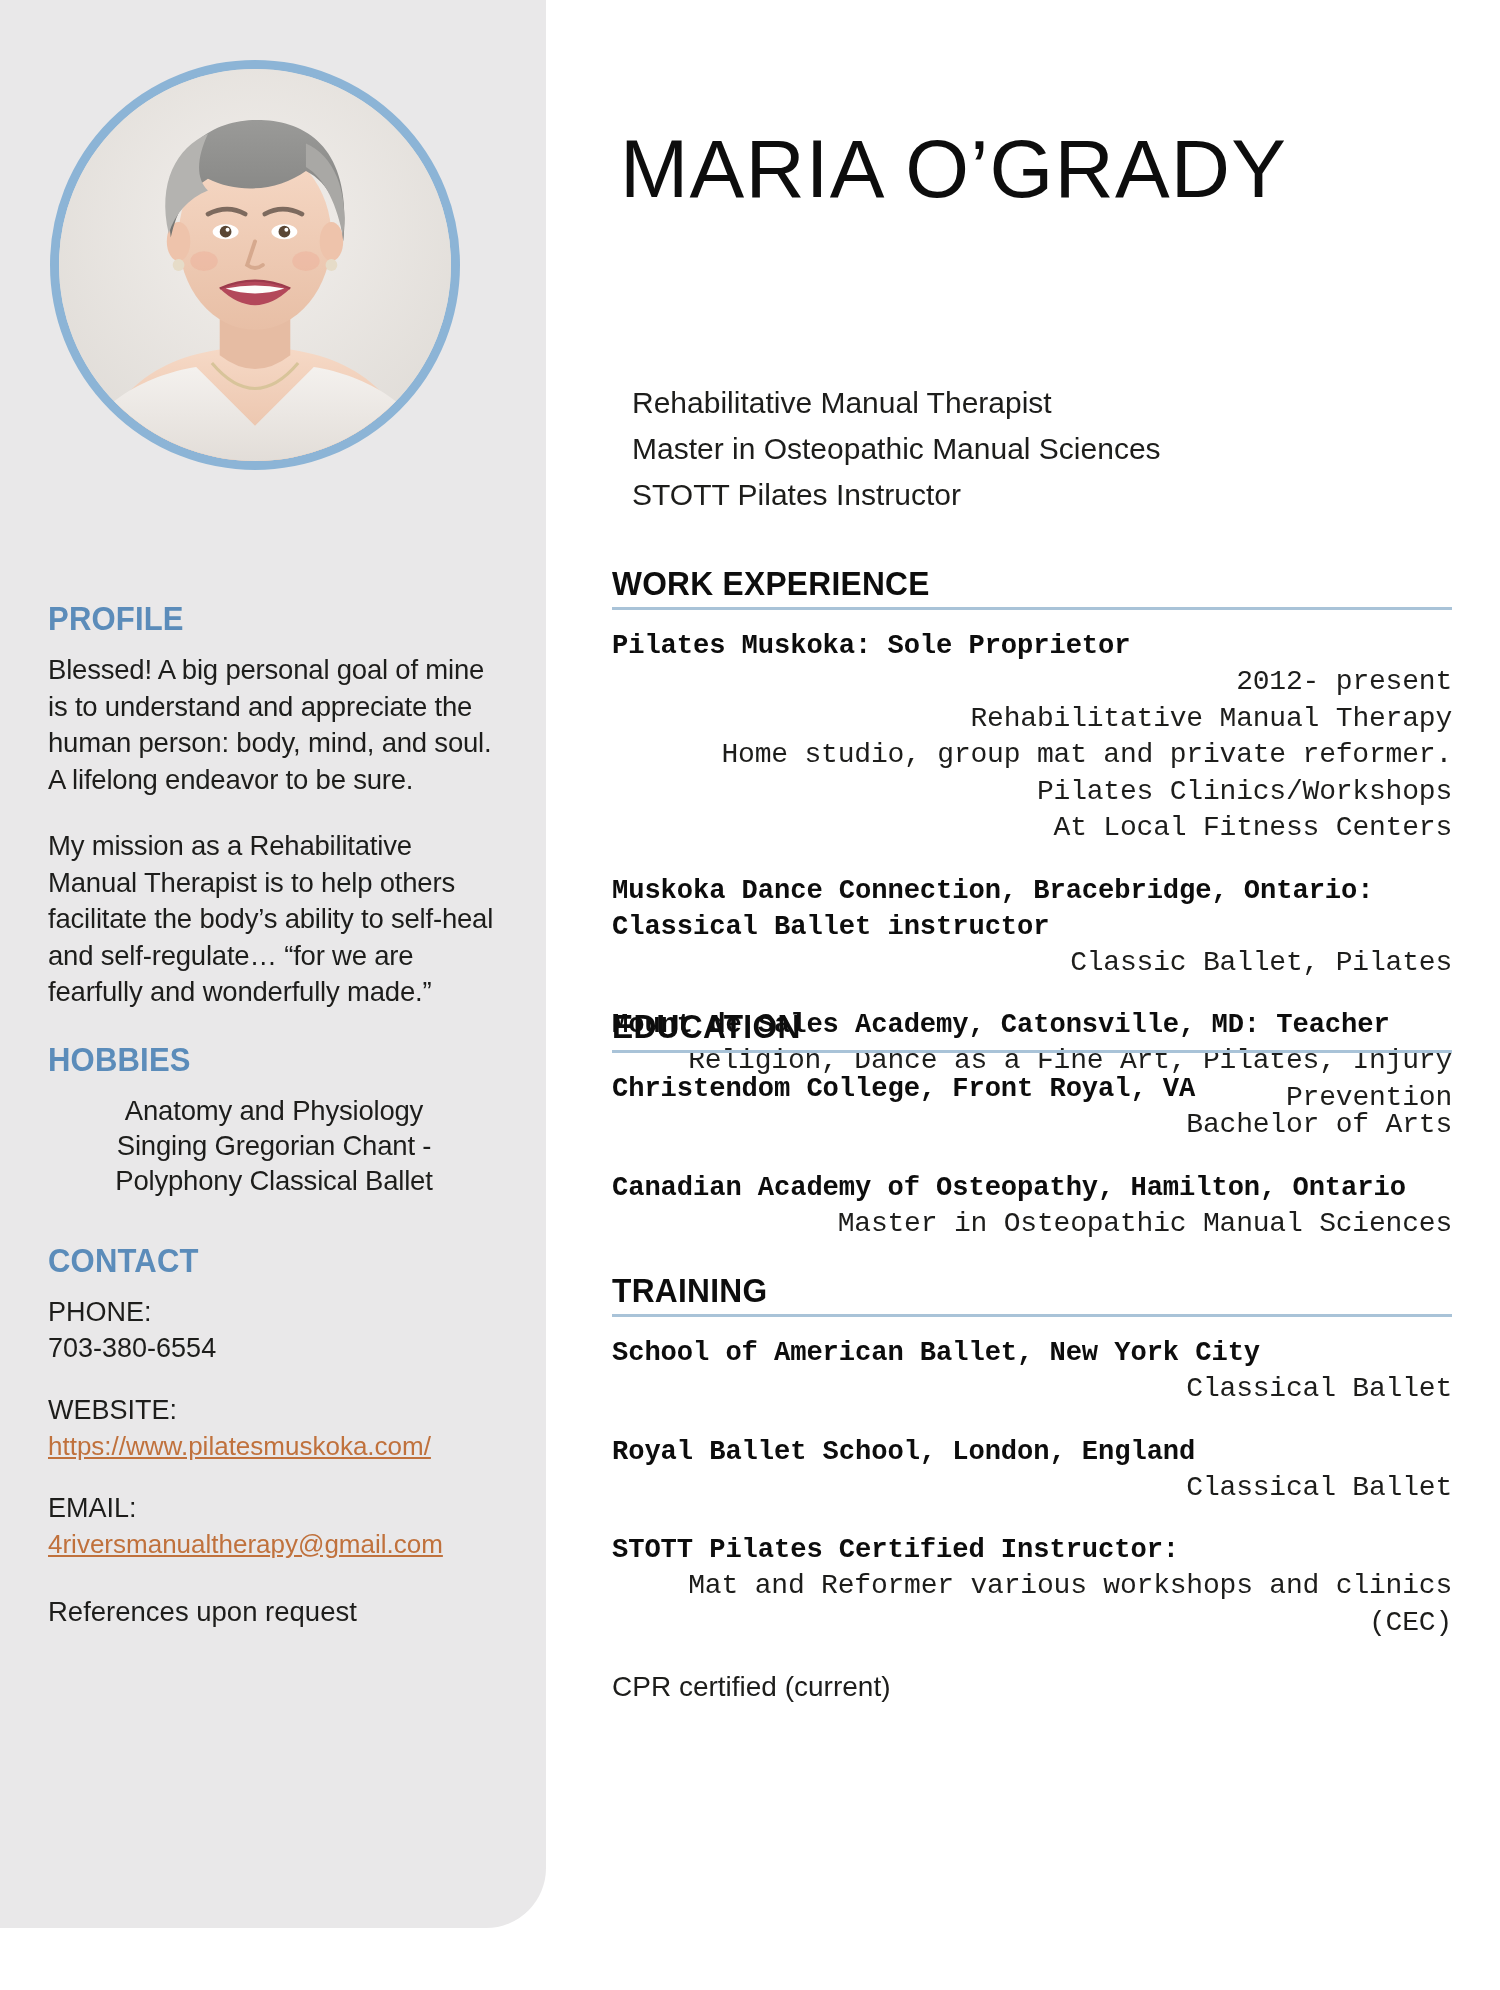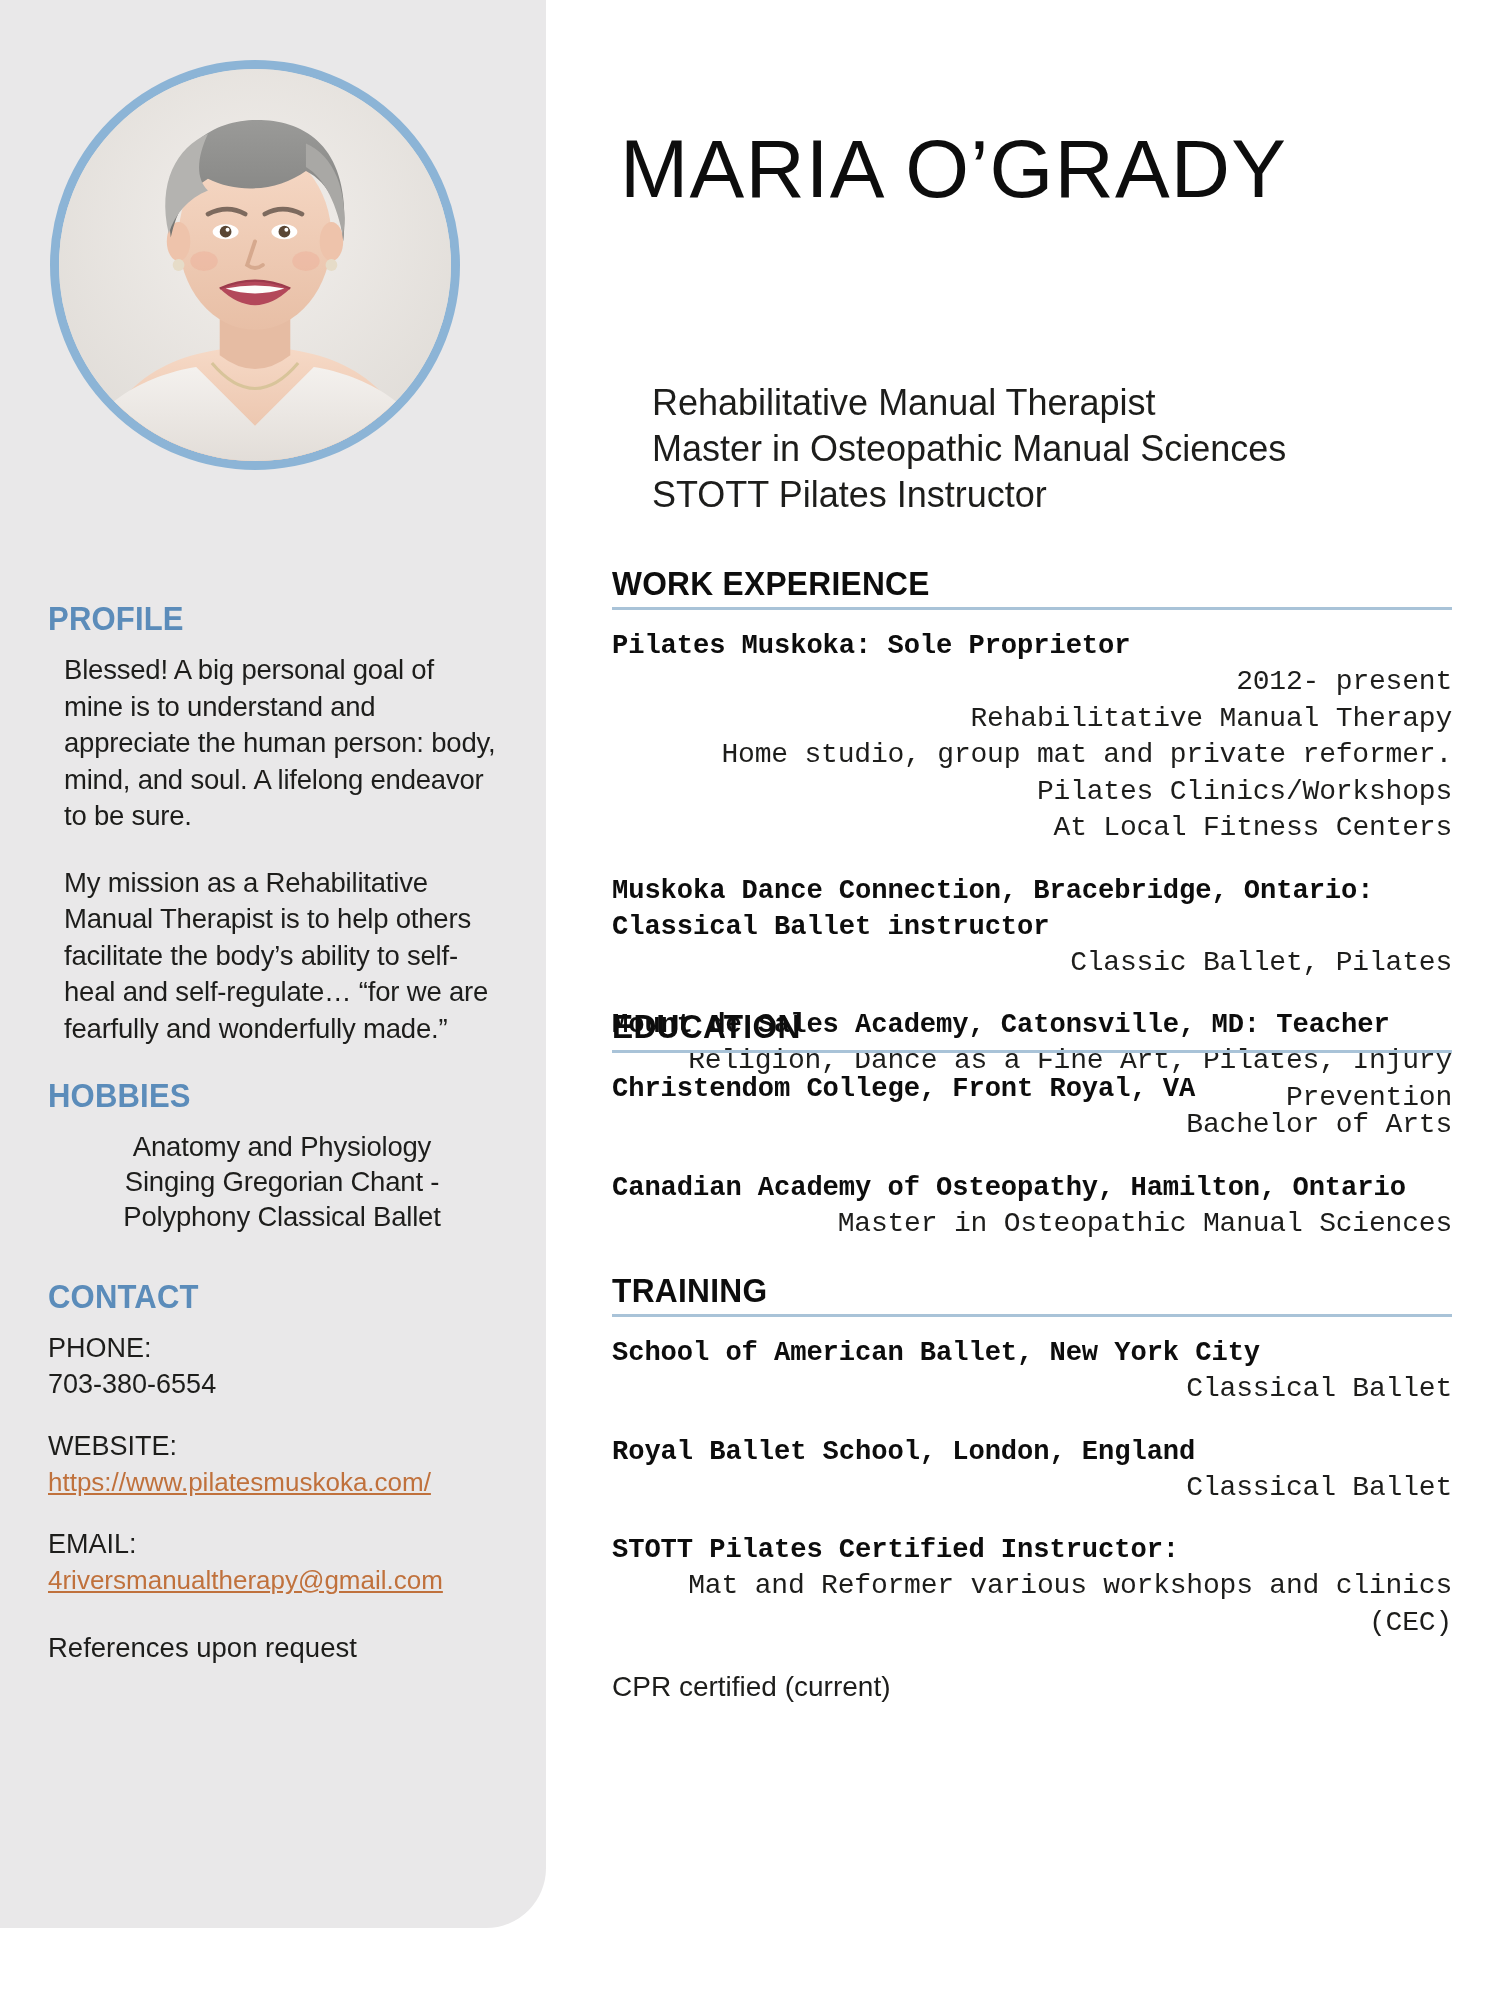--- a/index.html
+++ b/index.html
@@ -44,21 +44,21 @@
     letter-spacing:.2px;
     margin:0 0 14px 0;
     font-stretch:condensed;
     transform:scaleX(.94);
     transform-origin:left center;
   }
   .side-p{
     color:#1d1d1b;
     font-size:27.5px;
     line-height:36.5px;
-    margin:0 0 30px 16px;
+    margin:0 0 30px 0;
     font-weight:300;
     letter-spacing:-.2px;
   }
   .side-p.tight{line-height:35px;margin-bottom:0;text-align:center;}
   .contact-block{
     color:#1d1d1b;
     font-size:27px;
     line-height:36px;
     margin:0 0 26px 0;
     font-weight:300;
@@ -89,22 +89,22 @@
   .name{
     position:absolute;left:620px;top:128px;width:820px;
     font-size:82px;
     font-weight:300;
     letter-spacing:1.2px;
     color:#0d0d0d;
     white-space:nowrap;
     line-height:1;
   }
   .subtitle{
-    position:absolute;left:652px;top:380px;width:800px;
-    font-size:36px;line-height:46px;color:#1d1d1b;font-weight:300;
+    position:absolute;left:632px;top:380px;width:800px;
+    font-size:30px;line-height:46px;color:#1d1d1b;font-weight:300;
   }
 
   .sec{position:absolute;left:612px;width:840px;}
   .sec-title{
     font-size:33px;font-weight:bold;color:#0d0d0d;
     letter-spacing:.3px;margin:0 0 4px 0;
     transform:scaleX(.96);transform-origin:left center;
   }
   .rule{height:3px;background:#a9c3d8;width:840px;margin-bottom:18px;}
 

